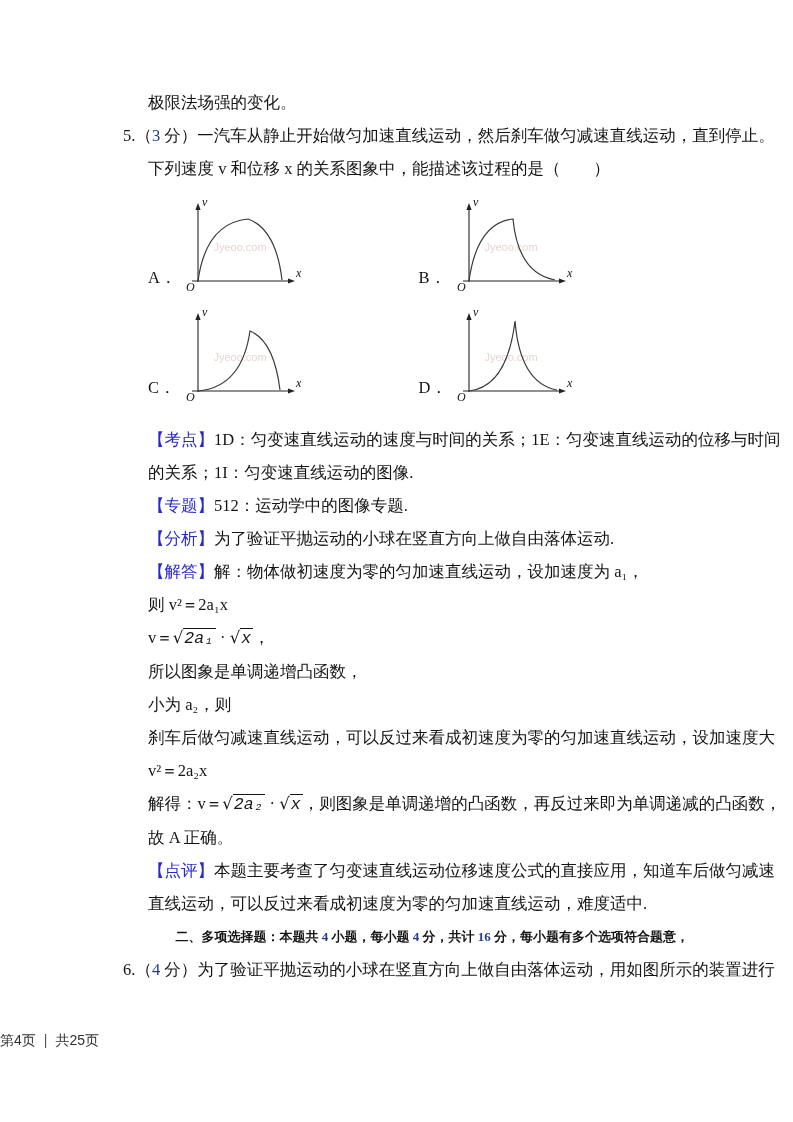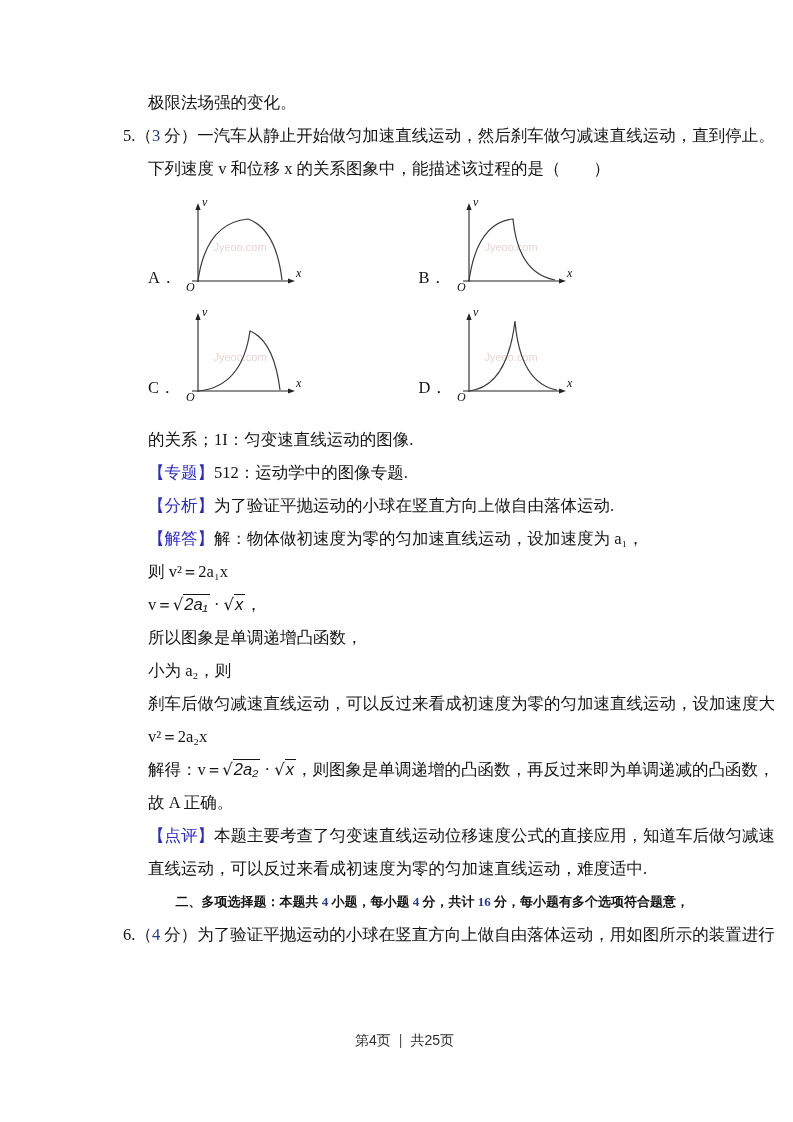--- a/index.html
+++ b/index.html
@@ -25,36 +25,35 @@
   }
   .l.flush{padding-left:0;}
   .l.bold{font-weight:700;font-size:13px;text-align:right;}
   .seg-tag{color:#2a2ac8;}
   .seg-num{color:#243c8e;}
   .seg-sqrt-sign{font-family:"DejaVu Serif",serif;}
   .seg-sqrt-rad{
     border-top:1px solid #141414;
     font-style:italic;
     padding:0 2px 0 1px;
-    font-family:Liberation Sans, sans-serif;
+    font-family:Liberation Mono, monospace;
   }
   .graphs{margin:10px 0 12px 25px;}
   .graph-row{display:flex;margin-bottom:4px;}
   .graph-cell{width:277px;display:flex;align-items:flex-end;}
   .opt-label{
     width:30px;
     margin-bottom:12px;
     font-size:16.5px;
     flex:0 0 auto;
   }
   .graph-box{flex:0 0 auto;}
   .footer{
     position:absolute;
-    top:1032px;left:16px;right:0;
-    text-align:center;
+    top:1032px;left:0;right:0;
     font-family:"Liberation Sans","DejaVu Sans",sans-serif;
     font-size:14px;
     color:#2f2f2f;
   }
   .footer .sep{margin:0 8px;color:#555;}
 </style>
 </head>
 <body>
 
 <div class="content">
@@ -118,20 +117,21 @@
               <polygon points="20,8 17.4,15 22.6,15" fill="#222"></polygon>
               <text x="24" y="11" font-size="12" font-style="italic" font-family="&quot;Liberation Serif&quot;,serif" fill="#141414">v</text>
               <text x="118" y="82" font-size="12" font-style="italic" font-family="&quot;Liberation Serif&quot;,serif" fill="#141414">x</text>
               <text x="8" y="96" font-size="12" font-style="italic" font-family="&quot;Liberation Serif&quot;,serif" fill="#141414">O</text>
               <path d="M20,86 Q58,82 66,16 Q71,78 108,85" fill="none" stroke="#3a3a3a" stroke-width="1.2"></path>
             </svg></span>
       </div>
     </div>
   </div>
 
+  <div class="l"><span class="seg-tag">【考点】</span><span>1D：匀变速直线运动的速度与时间的关系；1E：匀变速直线运动的位移与时间</span></div>
   <div class="l"><span>的关系；1I：匀变速直线运动的图像.</span></div>
   <div class="l"><span class="seg-tag">【专题】</span><span>512：运动学中的图像专题.</span></div>
   <div class="l"><span class="seg-tag">【分析】</span><span>为了验证平抛运动的小球在竖直方向上做自由落体运动.</span></div>
   <div class="l"><span class="seg-tag">【解答】</span><span>解：物体做初速度为零的匀加速直线运动，设加速度为 a₁，</span></div>
   <div class="l"><span>则 v²＝2a₁x</span></div>
   <div class="l"><span>v＝</span><span class="seg-sqrt-sign">√</span><span class="seg-sqrt-rad">2a₁</span><span> · </span><span class="seg-sqrt-sign">√</span><span class="seg-sqrt-rad">x</span><span>，</span></div>
   <div class="l"><span>所以图象是单调递增凸函数，</span></div>
   <div class="l"><span>小为 a₂，则</span></div>
   <div class="l"><span>刹车后做匀减速直线运动，可以反过来看成初速度为零的匀加速直线运动，设加速度大</span></div>
   <div class="l"><span>v²＝2a₂x</span></div>

